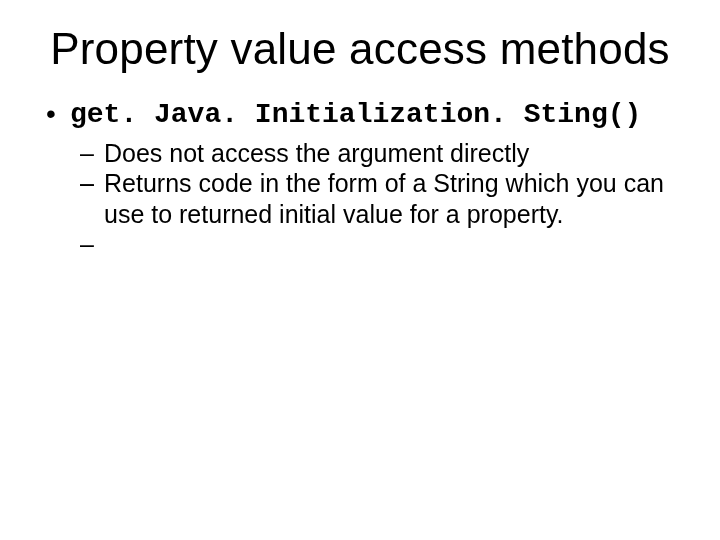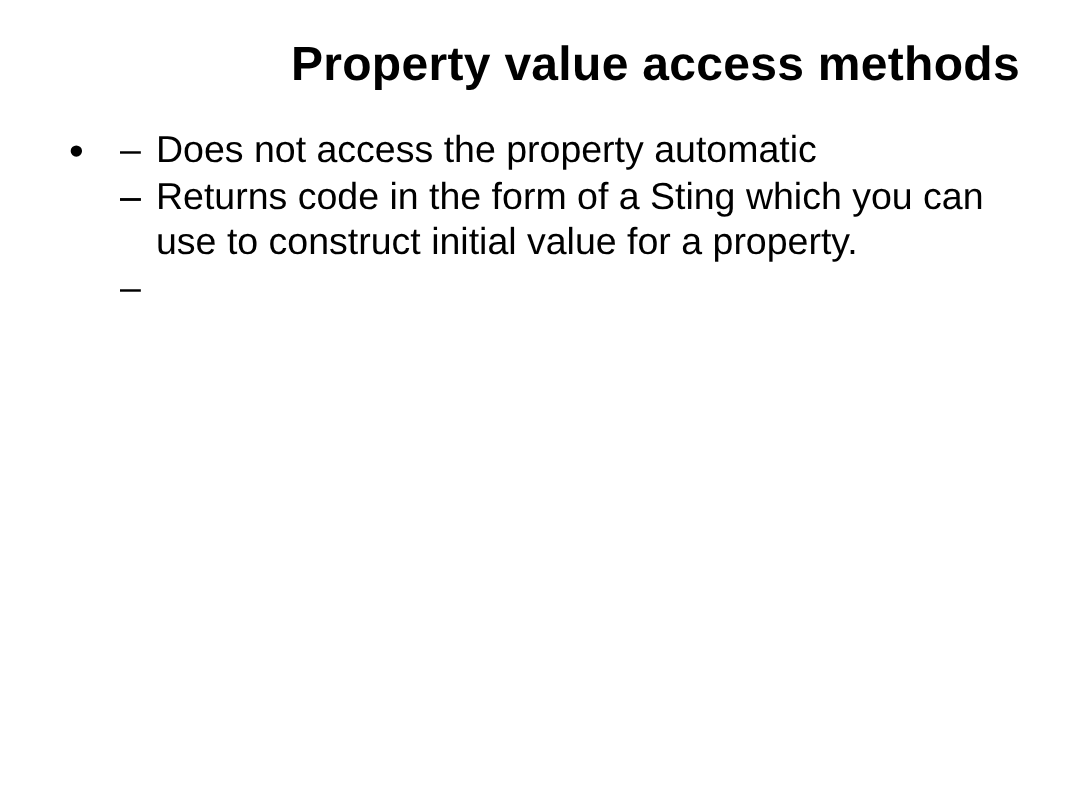--- a/index.html
+++ b/index.html
@@ -12,23 +12,23 @@
     color: #000000;
     overflow: hidden;
   }
   .slide {
     box-sizing: border-box;
     width: 720px;
     height: 540px;
     padding: 24px 40px 40px 40px;
   }
   .title {
-    font-size: 32px;
-    font-weight: 700;
-    text-align: right;
+    font-size: 44px;
+    font-weight: 400;
+    text-align: center;
     margin: 0 0 24px 0;
     letter-spacing: 0.2px;
   }
   .level1 {
     list-style: none;
     margin: 0;
     padding: 0 0 0 30px;
   }
   .level1-item {
     position: relative;
@@ -69,32 +69,33 @@
 </style>
 </head>
 <body>
 
 <div class="slide">
   <h1 class="title">Property value access methods</h1>
 
   <ul class="level1">
     <li class="level1-item">
       <span class="bullet1">•</span>
+      <span class="l1-text">get. Java. Initialization. Sting()</span>
 
       <ul class="level2">
         <li class="level2-item">
           <span class="bullet2">–</span>
-          <span>Does not access the property automatic</span>
+          <span>Does not access the argument directly</span>
         </li>
         <li class="level2-item">
           <span class="bullet2">–</span>
         </li>
         <li class="level2-item">
           <span class="bullet2">–</span>
-          <span>Returns code in the form of a Sting which you can use to construct initial value for a property.</span>
+          <span>Returns code in the form of a String which you can use to returned initial value for a property.</span>
         </li>
         <li class="level2-item">
           <span class="bullet2">–</span>
         </li>
       </ul>
     </li>
   </ul>
 </div>
 
 </body></html>

